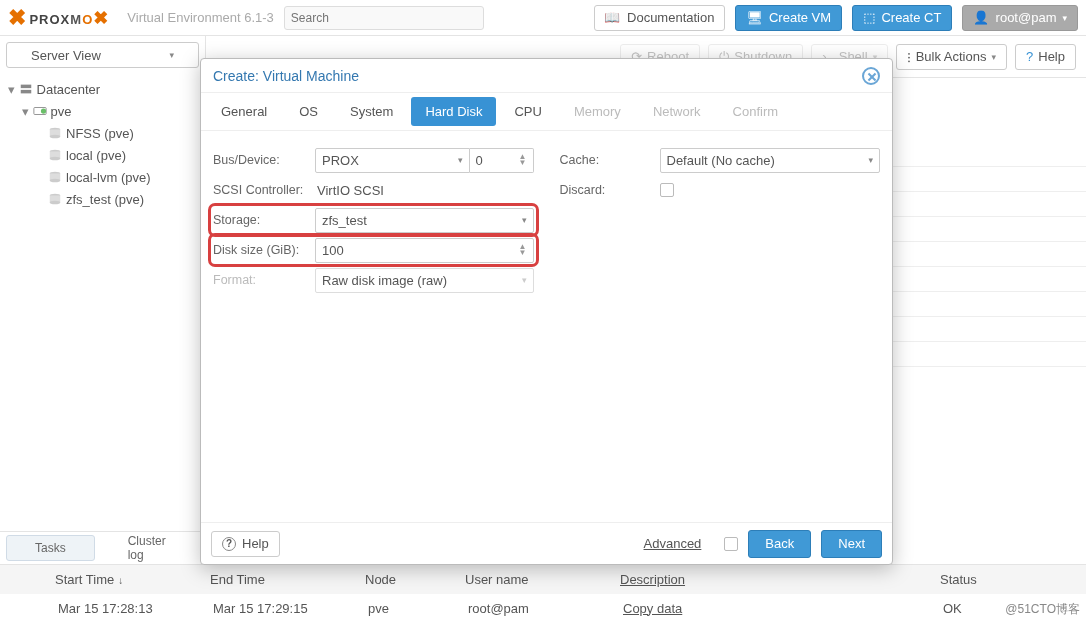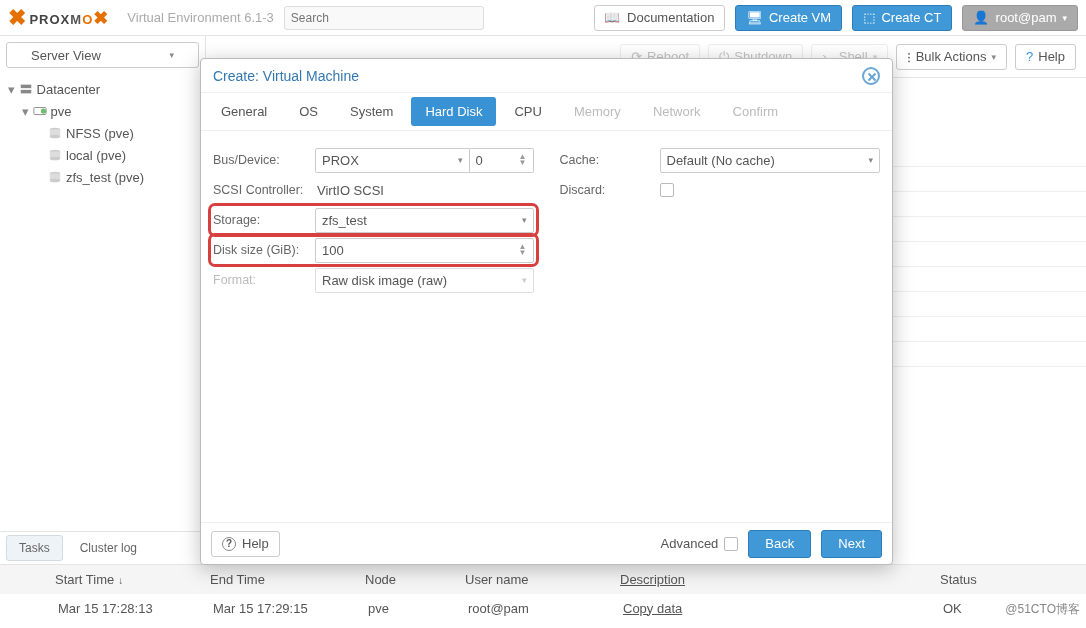--- a/index.html
+++ b/index.html
@@ -40,21 +40,21 @@
   .tree-icon{width:14px;height:14px;flex-shrink:0;}
   
   .content{flex:1;display:flex;flex-direction:column;}
   .content-toolbar{height:42px;border-bottom:1px solid var(--border-light);display:flex;align-items:center;padding:0 10px;gap:8px;justify-content:flex-end;color:#aaa;}
   .ghost-btn{height:26px;padding:0 10px;border:1px solid #ccc;border-radius:3px;display:inline-flex;align-items:center;gap:5px;color:#888;}
   .content-body{flex:1;position:relative;background:#fff;}
   .bg-lines{position:absolute;top:0;left:0;right:0;}
   .bg-lines .row{height:25px;border-bottom:1px solid #eee;padding-left:900px;padding-right:20px;display:flex;align-items:center;font-size:12px;color:#888;}
   
   .bottom-tabs{height:33px;border-top:1px solid var(--border-light);display:flex;align-items:center;padding-left:6px;gap:4px;}
-  .btab{padding:5px 12px;border:1px solid transparent;border-radius:3px;font-size:12px;color:#666;}
+  .btab{padding:5px 28px;border:1px solid transparent;border-radius:3px;font-size:12px;color:#666;}
   .btab.active{background:#eef3f7;border-color:#d0dbe6;}
   .log-header{height:30px;background:#f5f5f5;border-top:1px solid var(--border-light);display:flex;align-items:center;font-size:12px;color:#888;}
   .log-header div{padding:0 10px;}
   .log-row{height:28px;display:flex;align-items:center;font-size:12px;color:#666;}
   .log-row div{padding:0 13px;}
   .c1{width:155px;margin-left:45px;} .c2{width:155px;} .c3{width:100px;} .c4{width:155px;} .c5{width:320px;text-decoration:underline;} .c6{flex:1;}
   .sort-arrow{font-size:10px;margin-left:4px;}
   .modal{position:absolute;top:58px;left:200px;width:693px;height:507px;background:#fff;border:1px solid #bbb;border-radius:4px;box-shadow:0 4px 20px rgba(0,0,0,0.25);display:flex;flex-direction:column;}
   .modal-title{height:34px;display:flex;align-items:center;justify-content:space-between;padding:0 12px;border-bottom:1px solid #eee;}
   .modal-title span{color:#3478b0;font-size:14px;}
@@ -80,21 +80,21 @@
   .check{width:14px;height:14px;border:1px solid #bbb;border-radius:2px;}
   .caret{font-size:9px;color:#888;}
   .spinbtns{font-size:8px;color:#999;display:flex;flex-direction:column;line-height:6px;}
 
   .modal-footer{height:42px;border-top:1px solid #eee;display:flex;align-items:center;padding:0 10px;gap:10px;}
   .footer-spacer{flex:1;}
   .pill{height:28px;padding:0 16px;border-radius:3px;display:inline-flex;align-items:center;font-size:13px;cursor:pointer;}
   .pill.blue{background:var(--blue-btn);color:#fff;border:1px solid #2d7eb8;}
   .pill.blue span{color:#fff;}
   .help-btn{height:26px;padding:0 10px;border:1px solid #ccc;border-radius:3px;display:inline-flex;align-items:center;gap:6px;}
-  .adv{display:flex;align-items:flex-end;gap:6px;font-size:12px;}
+  .adv{display:flex;align-items:flex-end;gap:23px;font-size:12px;text-decoration:underline;}
 
   .watermark{position:absolute;right:6px;bottom:10px;font-size:12px;color:#888;}
 </style>
 </head>
 <body>
 
 <div class="topbar">
   <div class="logo">
     <span class="x">✖</span>
     <span style="color:#555;"><b>PROX</b><span class="ox" style="color:#555">M</span><span class="ox">O</span><span class="x" style="font-size:18px;margin:0">✖</span></span>
@@ -152,20 +152,28 @@
           </svg>
         <span>NFSS (pve)</span>
       </div>
       <div class="tree-row lvl2">
         <svg class="tree-icon" viewBox="0 0 16 16">
             <ellipse cx="8" cy="4" rx="6" ry="2" fill="#ccc"></ellipse>
             <rect x="2" y="4" width="12" height="8" fill="#ddd"></rect>
             <ellipse cx="8" cy="12" rx="6" ry="2" fill="#ccc"></ellipse>
           </svg>
         <span>local (pve)</span>
+      </div>
+      <div class="tree-row lvl2">
+        <svg class="tree-icon" viewBox="0 0 16 16">
+            <ellipse cx="8" cy="4" rx="6" ry="2" fill="#ccc"></ellipse>
+            <rect x="2" y="4" width="12" height="8" fill="#ddd"></rect>
+            <ellipse cx="8" cy="12" rx="6" ry="2" fill="#ccc"></ellipse>
+          </svg>
+        <span>local-lvm (pve)</span>
       </div>
       <div class="tree-row lvl2">
         <svg class="tree-icon" viewBox="0 0 16 16">
             <ellipse cx="8" cy="4" rx="6" ry="2" fill="#ccc"></ellipse>
             <rect x="2" y="4" width="12" height="8" fill="#ddd"></rect>
             <ellipse cx="8" cy="12" rx="6" ry="2" fill="#ccc"></ellipse>
           </svg>
         <span>zfs_test (pve)</span>
       </div>
     </div>

